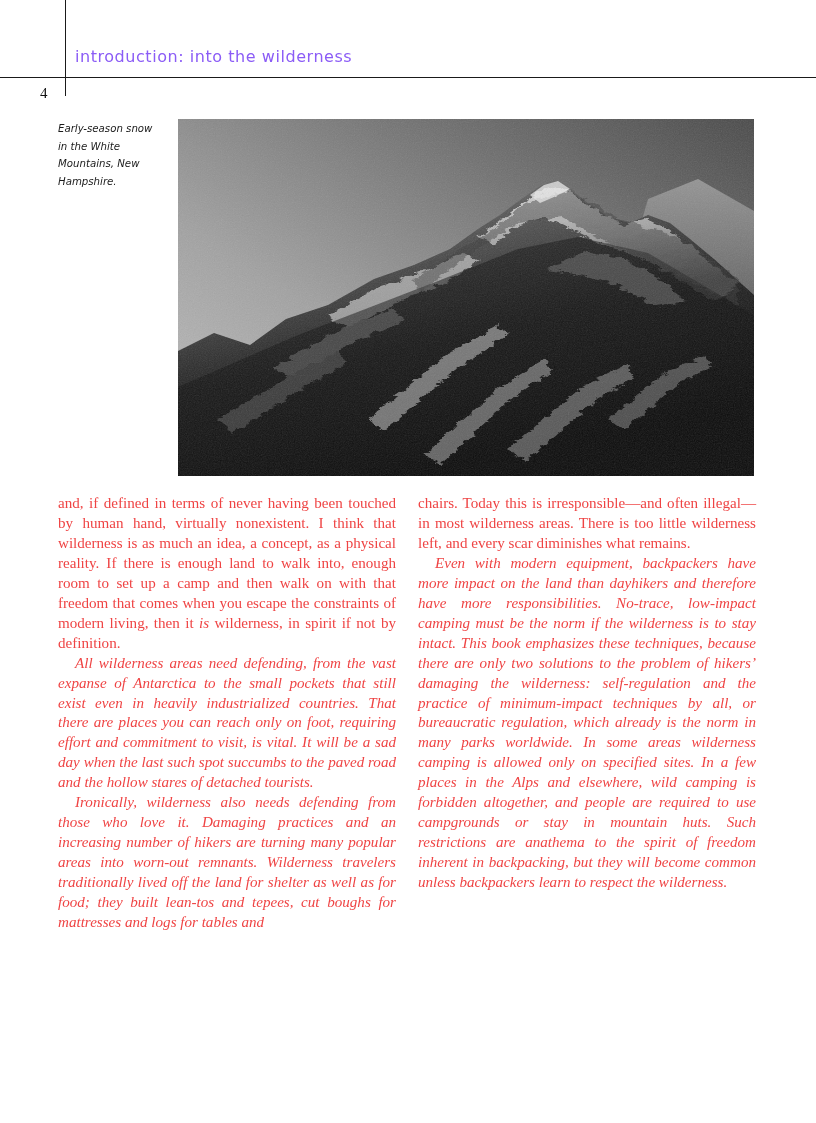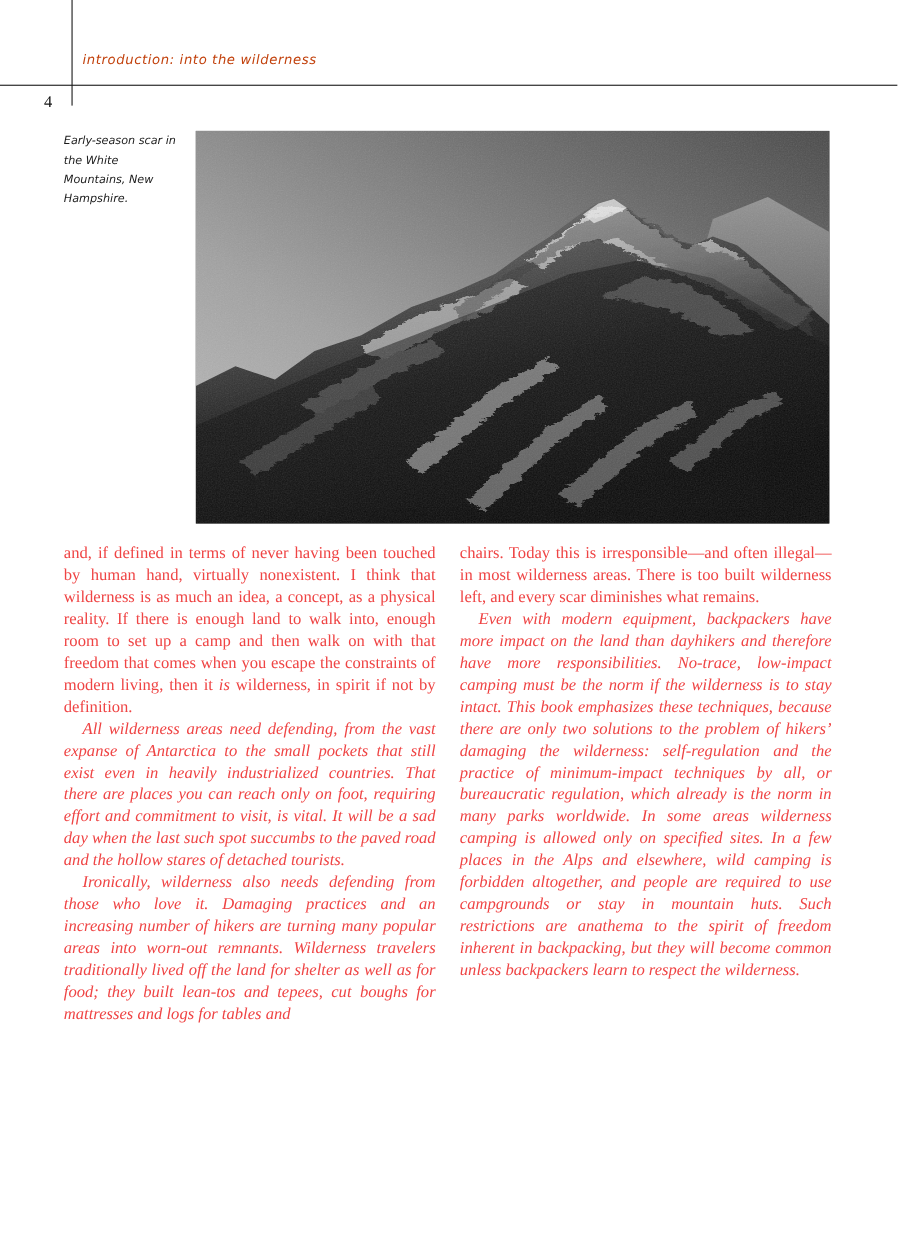--- a/index.html
+++ b/index.html
@@ -31,24 +31,23 @@
     top: 77px;
     width: 816px;
     height: 1px;
     background: #1a1a1a;
   }
   .running-head {
     position: absolute;
     left: 75px;
     top: 47px;
     font-family: "DejaVu Sans", sans-serif;
-    font-style: italic;
-    font-size: 12px;
+    font-size: 16px;
     letter-spacing: 0.55px;
-    color: #c2410c;
+    color: #8b5cf6;
     white-space: nowrap;
   }
   .folio {
     position: absolute;
     left: 40px;
     top: 85px;
     font-family: "Liberation Serif", serif;
     font-size: 15px;
     color: #111111;
   }
@@ -104,21 +103,21 @@
 </head>
 <body>
 
 <div class="vrule"></div>
 <div class="hrule"></div>
 
 <div class="running-head">introduction: into the wilderness</div>
 
 <div class="folio">4</div>
 
-<div class="caption">Early-season scar in the White Mountains, New Hampshire.</div>
+<div class="caption">Early-season snow in the White Mountains, New Hampshire.</div>
 
 <div class="photo">
   <svg viewBox="0 0 576 357" preserveAspectRatio="none">
     <defs>
       <linearGradient id="sky" x1="0" y1="1" x2="1" y2="0">
         <stop offset="0" stop-color="#c3c3c3"></stop>
         <stop offset="0.35" stop-color="#a2a2a2"></stop>
         <stop offset="0.72" stop-color="#6e6e6e"></stop>
         <stop offset="1" stop-color="#4a4a4a"></stop>
       </linearGradient>
@@ -200,16 +199,16 @@
   </svg>
 </div>
 
 <div class="columns">
   <div class="col left">
       <p><span>and, if defined in terms of never having been touched by human hand, virtually nonexistent. I think that wilderness is as much an idea, a concept, as a physical reality. If there is enough land to walk into, enough room to set up a camp and then walk on with that freedom that comes when you escape the constraints of modern living, then it </span><i>is</i><span> wilderness, in spirit if not by definition.</span></p>
       <p class="indent"><span>All wilderness areas need defending, from the vast expanse of Antarctica to the small pockets that still exist even in heavily industrialized countries. That there are places you can reach only on foot, requiring effort and commitment to visit, is vital. It will be a sad day when the last such spot succumbs to the paved road and the hollow stares of detached tourists.</span></p>
       <p class="indent"><span>Ironically, wilderness also needs defending from those who love it. Damaging practices and an increasing number of hikers are turning many popular areas into worn-out remnants. Wilderness travelers traditionally lived off the land for shelter as well as for food; they built lean-tos and tepees, cut boughs for mattresses and logs for tables and</span></p>
     </div>
   <div class="col right">
-      <p><span>chairs. Today this is irresponsible—and often illegal—in most wilderness areas. There is too built wilderness left, and every scar diminishes what remains.</span></p>
+      <p><span>chairs. Today this is irresponsible—and often illegal—in most wilderness areas. There is too little wilderness left, and every scar diminishes what remains.</span></p>
       <p class="indent"><span>Even with modern equipment, backpackers have more impact on the land than dayhikers and therefore have more responsibilities. No-trace, low-impact camping must be the norm if the wilderness is to stay intact. This book emphasizes these techniques, because there are only two solutions to the problem of hikers’ damaging the wilderness: self-regulation and the practice of minimum-impact techniques by all, or bureaucratic regulation, which already is the norm in many parks worldwide. In some areas wilderness camping is allowed only on specified sites. In a few places in the Alps and elsewhere, wild camping is forbidden altogether, and people are required to use campgrounds or stay in mountain huts. Such restrictions are anathema to the spirit of freedom inherent in backpacking, but they will become common unless backpackers learn to respect the wilderness.</span></p>
     </div>
 </div>
 
 </body></html>

